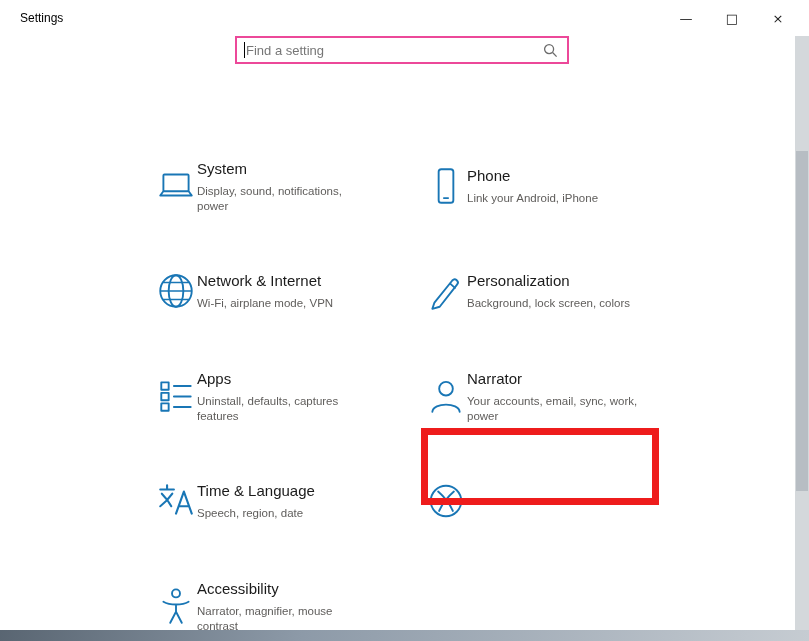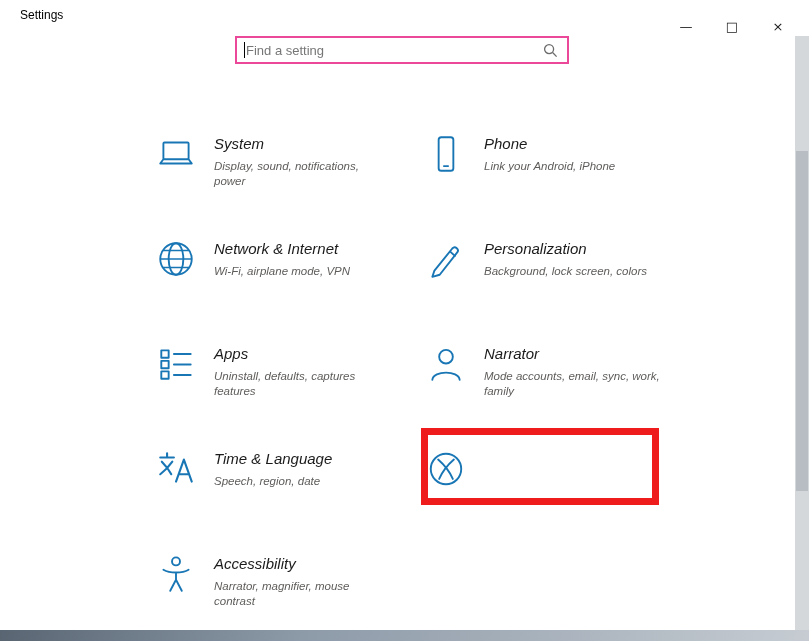--- a/index.html
+++ b/index.html
@@ -4,42 +4,42 @@
 <style>
   * { margin:0; padding:0; box-sizing:border-box; }
   html,body { width:809px; height:641px; overflow:hidden;
     font-family:"Liberation Sans", sans-serif;
     background:linear-gradient(100deg,#46525e 0%,#8d9aa8 45%,#c6ccd2 100%); }
 
   .window { position:absolute; left:0; top:0; width:809px; height:630px;
     background:#ffffff; }
 
   
-  .titlebar { position:absolute; left:0; top:8px; width:100%; height:36px;
-    background:#ffffff; display:flex; }
+  .titlebar { position:absolute; left:0; top:0; width:100%; height:36px;
+    background:#ffffff; display:flex; align-items:center; }
   .titlebar-title { font-size:12px; color:#000; margin-left:20px; }
   .win-controls { position:absolute; right:8px; top:0; height:36px; display:flex; }
   .win-btn { width:46px; height:36px; border:none; background:transparent;
     font-size:13px; color:#1b1b1b; display:flex; align-items:center; justify-content:center;
     font-family:"DejaVu Sans", sans-serif; cursor:default; }
 
   
   .searchbox { position:absolute; left:235px; top:36px; width:334px; height:28px;
     border:2px solid #ec4899; background:#fff; }
   .searchbox input { position:absolute; left:9px; top:0; width:290px; height:24px;
     border:none; outline:none; font-size:13px; color:#1b1b1b;
     font-family:"Liberation Sans", sans-serif; }
   .searchbox input::placeholder { color:#767676; opacity:1; }
   .caret { position:absolute; left:7px; top:4px; width:1px; height:16px; background:#000; }
   .search-glyph { position:absolute; right:9px; top:5px; width:15px; height:15px; }
 
   
   .grid { position:absolute; left:155px; top:133px; display:grid;
     grid-template-columns:270px 270px; grid-auto-rows:105px; }
-  .item { display:flex; gap:17px; align-items:flex-start; cursor:default;font-style:italic; }
+  .item { display:flex; align-items:center; cursor:default; }
   .item-icon { width:42px; height:42px; flex:none; margin-top:0px; color:#1976b5; }
   .item-icon svg { width:42px; height:42px; stroke:#1976b5; fill:none;
     stroke-width:1.8; stroke-linecap:round; stroke-linejoin:round; }
   .item-title { font-size:15px; color:#1b1b1b; line-height:20px; padding-top:1px; }
   .item-desc { font-size:11.5px; color:#5f5d5b; line-height:15px; margin-top:5px;
     width:178px; }
 
   
   .highlight { position:absolute; left:421px; top:428px; width:238px; height:77px;
     border:7px solid #ee1c1c; pointer-events:none; }
@@ -148,21 +148,21 @@
 
     <div class="item">
       <span class="item-icon">
         <svg viewBox="0 0 40 40">
             <circle cx="20" cy="13" r="6.5"></circle>
             <path d="M7 35 c1 -9 25 -9 26 0"></path>
           </svg>
       </span>
       <span>
         <div class="item-title">Narrator</div>
-        <div class="item-desc">Mode accounts, email, sync, work, family</div>
+        <div class="item-desc">Your accounts, email, sync, work, power</div>
       </span>
     </div>
 
     <div class="item">
       <span class="item-icon">
         <svg viewBox="0 0 40 40">
             <path d="M5 9 h13 M11.5 5 v4 M6.5 13 c4 4 7 8 9 12 M16.5 13 c-3.5 5 -7.5 9 -11.5 12" stroke-width="2"></path>
             <path d="M20 32 L27.5 11 L35 32 M22.7 25 h9.6" stroke-width="2"></path>
           </svg>
       </span>

